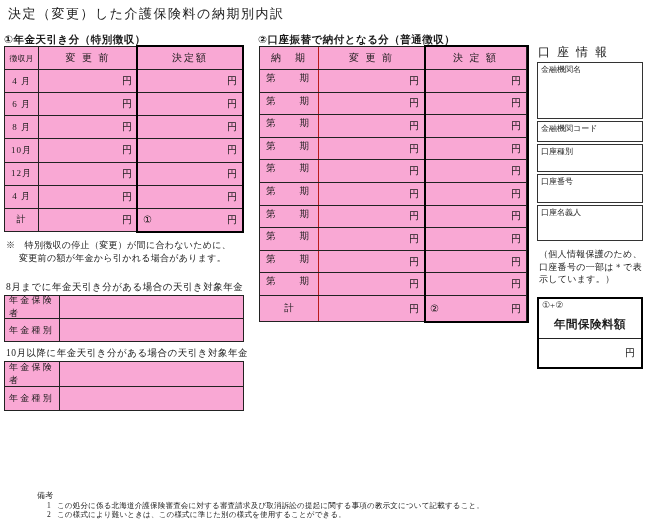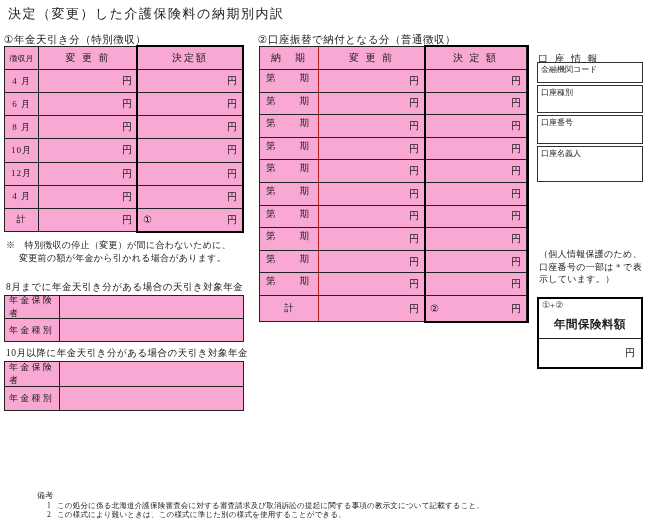--- a/index.html
+++ b/index.html
@@ -6,21 +6,21 @@
   html,body { background:#fff; }
   .page {
     position:relative; width:646px; height:527px; background:#fff;
     color:#1a1a1a; font-family:"Liberation Serif","DejaVu Serif",serif;
     overflow:hidden;
   }
   .abs { position:absolute; }
   .sans { font-family:"Liberation Sans","DejaVu Sans",sans-serif; }
 
   .title { left:8px; top:5px; font-size:13px; font-weight:normal; letter-spacing:1.5px; }
-  .seclabel { font-size:10.5px; font-weight:normal; letter-spacing:0.5px; }
+  .seclabel { font-size:10.5px; font-weight:bold; letter-spacing:0.5px; }
 
   
   .tbl { border:1px solid #222; display:flex; flex-direction:column; background:#f9a8d4; }
   .row { display:flex; border-top:1px solid #222; min-height:0; }
   .row.hdr { border-top:none; }
   .cell { display:flex; align-items:center; min-width:0; overflow:hidden; }
   .yen { justify-content:flex-end; padding-right:5px; font-size:10px; }
   .overlay { position:absolute; border:2px solid #000; pointer-events:none; }
 
   
@@ -57,21 +57,21 @@
   
   .ptbl-label { font-size:9.5px; letter-spacing:0.5px; }
   .ptbl { width:240px; }
   .ptbl .row { flex:1; }
   .p-label { width:55px; border-right:1px solid #222; font-size:9px; padding-left:4px; }
   .p-value { flex:1; }
   #ptblA { left:4px; top:295px; height:47px; }
   #ptblB { left:4px; top:361px; height:50px; }
 
   
-  #acct-label { left:538px; top:52px; font-size:10px; letter-spacing:2px; }
+  #acct-label { left:538px; top:44px; font-size:12px; letter-spacing:2px; }
   #acct { left:537px; top:62px; width:106px; }
   .abox { border:1px solid #333; margin-bottom:2px; font-size:8px; padding:1px 3px; overflow:hidden; }
   .abox.h1 { height:57px; }
   .abox.h2 { height:21px; }
   .abox.h3 { height:28px; }
   .abox.h4 { height:29px; }
   .abox.h5 { height:36px; }
 
   #privacy { left:539px; top:248px; font-size:9px; line-height:12.5px; letter-spacing:0.3px; }
 
@@ -305,20 +305,21 @@
       <div class="cell c-d split">
         <span>②</span>
         <span>円</span>
       </div>
     </div>
   </div>
   <div class="abs overlay" id="mov"></div>
 
   <div class="abs" id="acct-label">口 座 情 報</div>
   <div class="abs" id="acct">
+    <div class="abox h1">金融機関名</div>
     <div class="abox h2">金融機関コード</div>
     <div class="abox h3">口座種別</div>
     <div class="abox h4">口座番号</div>
     <div class="abox h5">口座名義人</div>
   </div>
 
   <div class="abs" id="privacy">
     <div>（個人情報保護のため、</div>
     <div>口座番号の一部は＊で表</div>
     <div>示しています。）</div>

